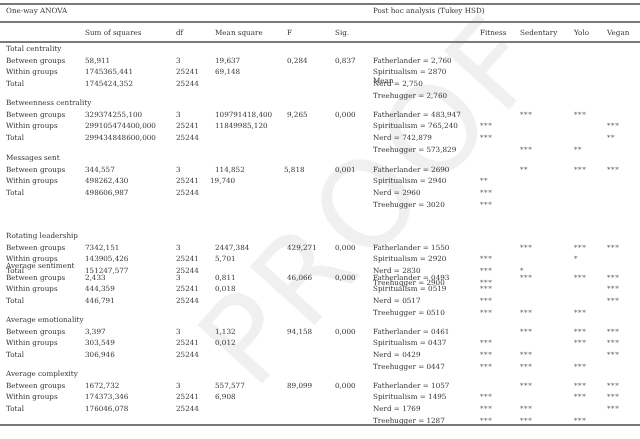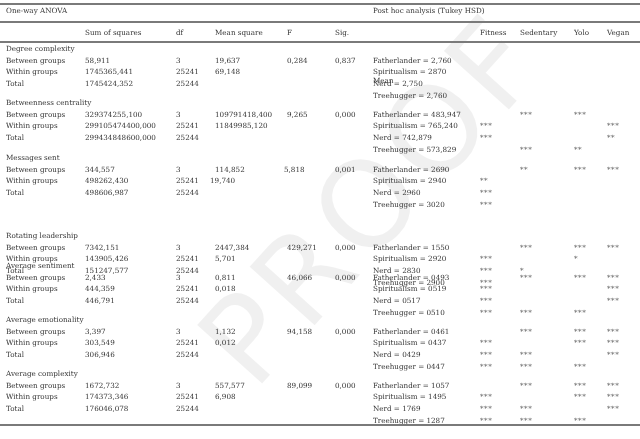--- a/index.html
+++ b/index.html
@@ -32,21 +32,21 @@
 <div class="t" style="left:335px;top:28px;">Sig.</div>
 <div class="t" style="left:373px;top:28px;margin-top:48px;">Mean</div>
 <div class="t" style="left:480px;top:28px;">Fitness</div>
 <div class="t" style="left:520px;top:28px;">Sedentary</div>
 <div class="t" style="left:574px;top:28px;">Yolo</div>
 <div class="t" style="left:607px;top:28px;">Vegan</div>
 <div class="rule thin" style="top:41px;"></div>
 
 <div id="groups">
     <div class="group" style="top: 44px;">
-      <div class="t" style="left:6px;top:0px;">Degree complexity</div>
+      <div class="t" style="left:6px;top:0px;">Total centrality</div>
       <div class="t" style="left:6px;top:11.7px;">Between groups</div>
       <div class="t" style="left:85px;top:11.7px;">58,911</div>
       <div class="t" style="left:176px;top:11.7px;">3</div>
       <div class="t" style="left:215px;top:11.7px;">19,637</div>
       <div class="t" style="left:287px;top:11.7px;">0,284</div>
       <div class="t" style="left:6px;top:23.4px;">Within groups</div>
       <div class="t" style="left:85px;top:23.4px;">1745365,441</div>
       <div class="t" style="left:176px;top:23.4px;">25241</div>
       <div class="t" style="left:215px;top:23.4px;">69,148</div>
       <div class="t" style="left:6px;top:35.099999999999994px;">Total</div>

